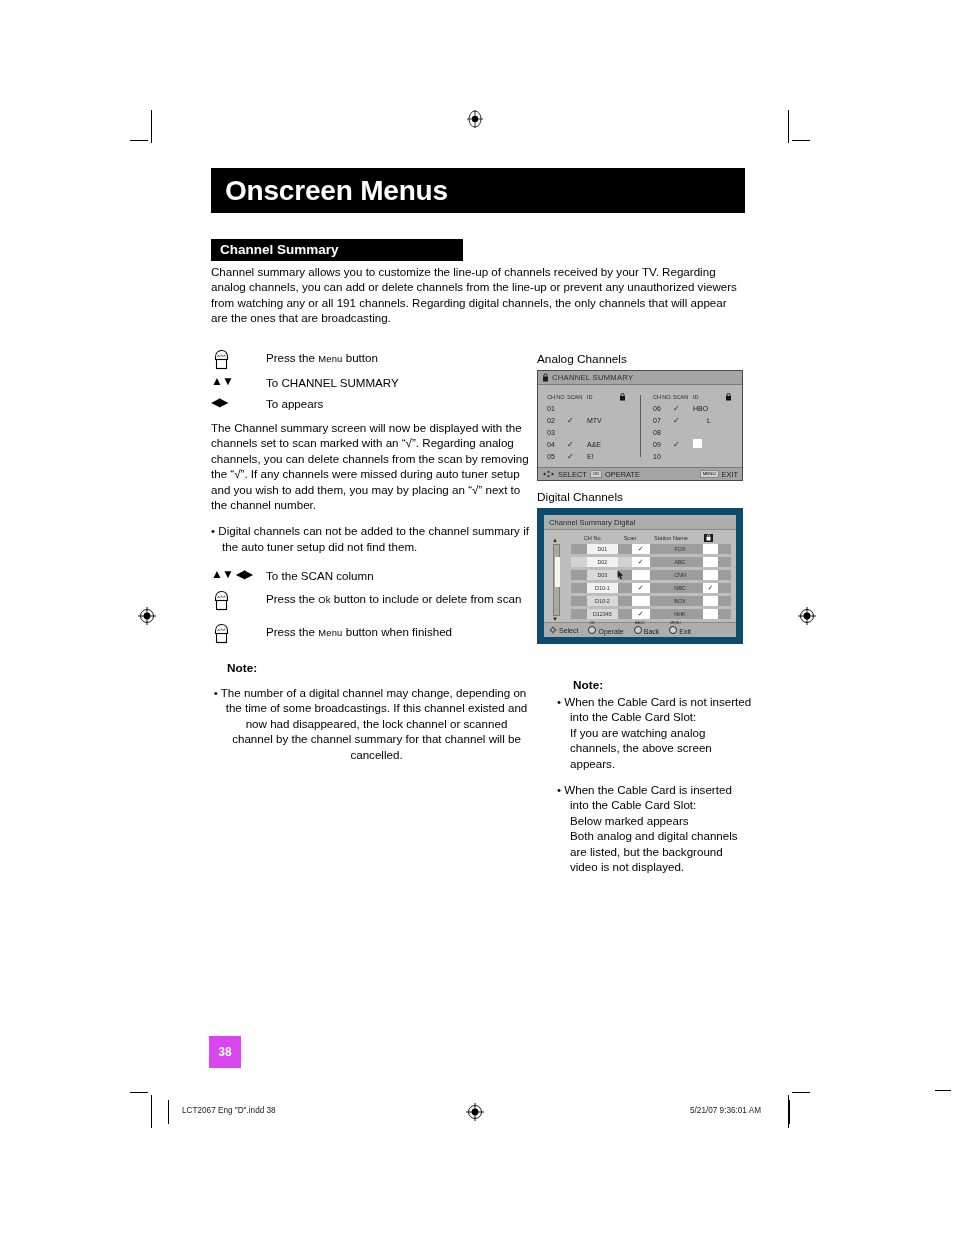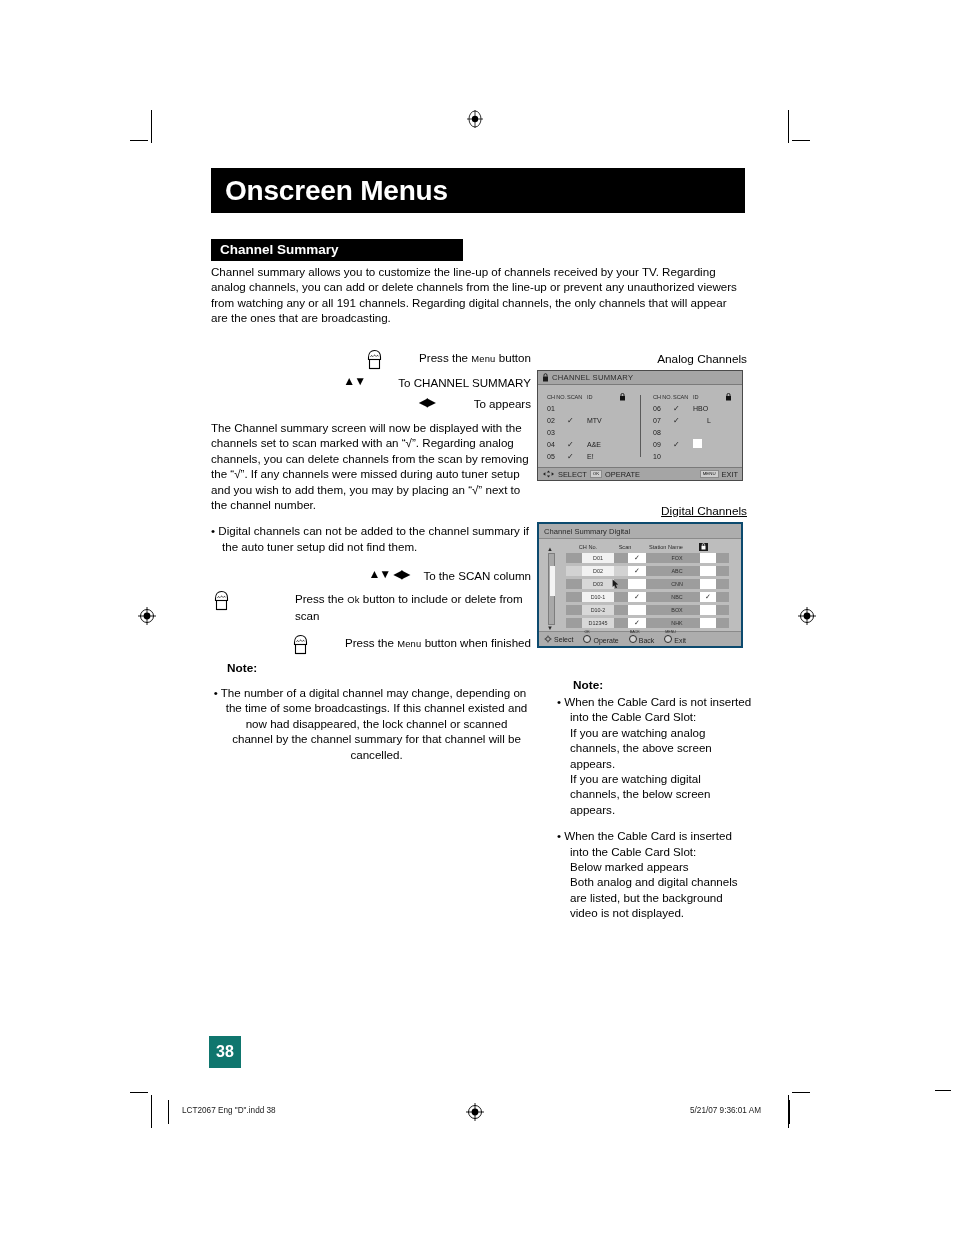--- a/index.html
+++ b/index.html
@@ -73,21 +73,20 @@
     position: absolute;
     left: 211px; top: 348px;
     width: 320px;
   }
 
   .instr-row {
     display: flex;
     align-items: flex-start;
     margin-bottom: 2px;
     min-height: 19px;
-    justify-content: flex-end;
   }
   .instr-icon {
     width: 55px;
     flex: 0 0 55px;
     display: flex;
     align-items: flex-start;
     padding-top: 1px;
   }
   .instr-text {
     font-size: 11.6px;
@@ -143,21 +142,21 @@
   }
   .left-note .note-item { margin-top: 10px; text-align: center; }
 
   
   .right-col {
     position: absolute;
     left: 537px; top: 352px;
     width: 210px;
   }
   .screen-caption {
-    text-align: right;
+    text-align: left;
     font-size: 11.8px;
     margin-bottom: 4px;
   }
 
   
   .osd-analog {
     width: 206px;
     border: 1px solid #4a4a4a;
     background: #b8b8b8;
     box-sizing: border-box;
@@ -237,21 +236,21 @@
     border:1px solid #8a8a8a;
     font-size:4.4px;
     padding:0 2px;
     line-height:6px;
     color:#111;
   }
 
   
   .osd-digital {
     width: 206px;
-    border: 2px solid #0c4a6e;
+    border: 7px solid #0c4a6e;
     background: #bdbdbd;
     box-sizing: border-box;
   }
   .osd-d-title {
     background: #adadad;
     border-bottom: 1px solid #8a8a8a;
     height: 14px;
     display: flex;
     align-items: center;
     padding-left: 5px;
@@ -379,23 +378,23 @@
     width: 196px;
   }
   .right-note .note-item { margin-top: 2px; }
   .right-note .gap { height: 9px; }
 
   
   .page-number {
     position: absolute;
     left: 209px; top: 1036px;
     width: 32px; height: 32px;
-    background: #0f766e;
+    background: #d946ef;
     color: #ffffff;
-    font-size: 16px;
+    font-size: 12px;
     font-weight: bold;
     display: flex;
     align-items: center;
     justify-content: center;
     text-align: center;
   }
 
   .footer-line {
     position: absolute;
     left: 0; top: 1106px;
@@ -496,21 +495,21 @@
     <div class="bullet-para">•  Digital channels can not be added to the channel summary if the auto tuner setup did not find them.</div>
 
     <div class="instr-row" style="margin-top:12px;">
       <div class="instr-icon">
         <span class="arrows arrows-pair">▲▼</span>
           <span class="arrows">◀▶</span>
       </div>
       <div class="instr-text">To the SCAN column</div>
     </div>
 
-    <div class="instr-row" style="margin-top:4px;gap:29px;">
+    <div class="instr-row" style="margin-top:4px;">
       <div class="instr-icon">
         <svg class="hand-icon" viewBox="0 0 21 22">
           <path d="M4.5 8.5 C4.5 4 7 1.5 10.5 1.5 C14 1.5 16.5 4 16.5 8 L16.5 10.5 L4.5 10.5 Z" fill="#ffffff" stroke="#000" stroke-width="1.1"></path>
           <path d="M6.5 7.5 q1 -1.6 2.2 0 M9.5 7 q1 -1.6 2.2 0 M12.4 7.3 q0.9 -1.5 2 -0.2" fill="none" stroke="#000" stroke-width="0.9"></path>
           <rect x="5.5" y="10.5" width="10" height="9" fill="#ffffff" stroke="#000" stroke-width="1.1"></rect>
           <path d="M5.5 19.5 L15.5 19.5" stroke="#000" stroke-width="1.1"></path>
         </svg>
       </div>
       <div class="instr-text" style="width:260px;"><span>Press the </span><span class="smallcaps">Ok</span><span> button to include or delete from scan</span></div>
     </div>
@@ -654,21 +653,21 @@
           <span class="key-badge">OK</span>
           <span>OPERATE</span>
         </div>
         <div class="foot-left">
           <span class="key-badge">MENU</span>
           <span>EXIT</span>
         </div>
       </div>
     </div>
 
-    <div class="screen-caption" style="margin-top:23px;text-decoration:underline;">Digital Channels</div>
+    <div class="screen-caption" style="margin-top:9px;">Digital Channels</div>
 
     <div class="osd-digital">
       <div class="osd-d-title">Channel Summary Digital</div>
 
       <div class="osd-d-body">
         <div class="scroll-up">▲</div>
         <div class="scrollbar">
           <div class="scroll-thumb"></div>
         </div>
         <div class="scroll-down">▼</div>
@@ -786,21 +785,20 @@
           <span>Exit</span>
         </div>
       </div>
     </div>
   </div>
 
   <div class="right-note">
     <div class="note-head">Note:</div>
     <div class="note-item">•  When the Cable Card is not inserted into the Cable Card Slot:</div>
     <div class="note-sub">If you are watching analog channels, the above screen appears.</div>
-    <div class="note-sub">If you are watching digital channels, the below screen appears.</div>
     <div class="gap"></div>
     <div class="note-item">•  When the Cable Card is inserted into the Cable Card Slot:</div>
     <div class="note-sub">Below marked appears</div>
     <div class="note-sub">Both analog and digital channels are listed, but the background video is not displayed.</div>
   </div>
 
   <div class="page-number">38</div>
 
   <div class="footer-line">
     <span class="footer-left">LCT2067 Eng "D".indd   38</span>

